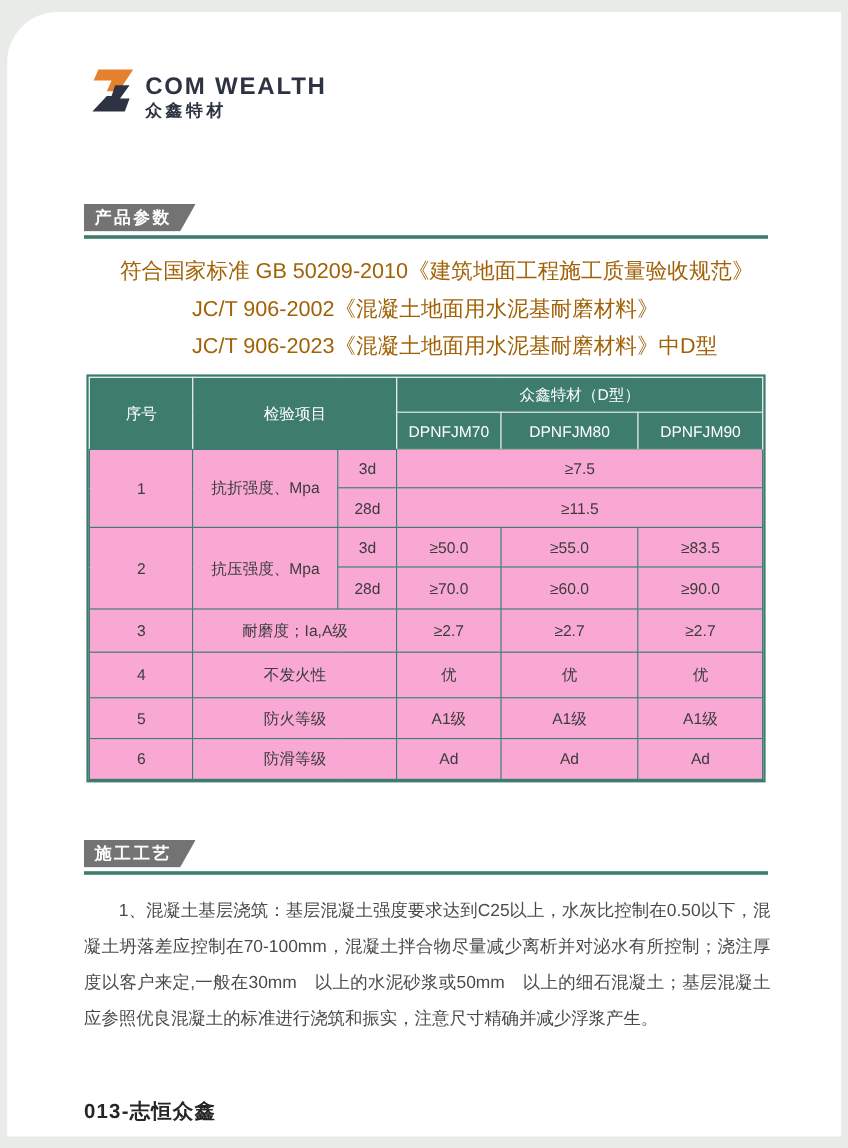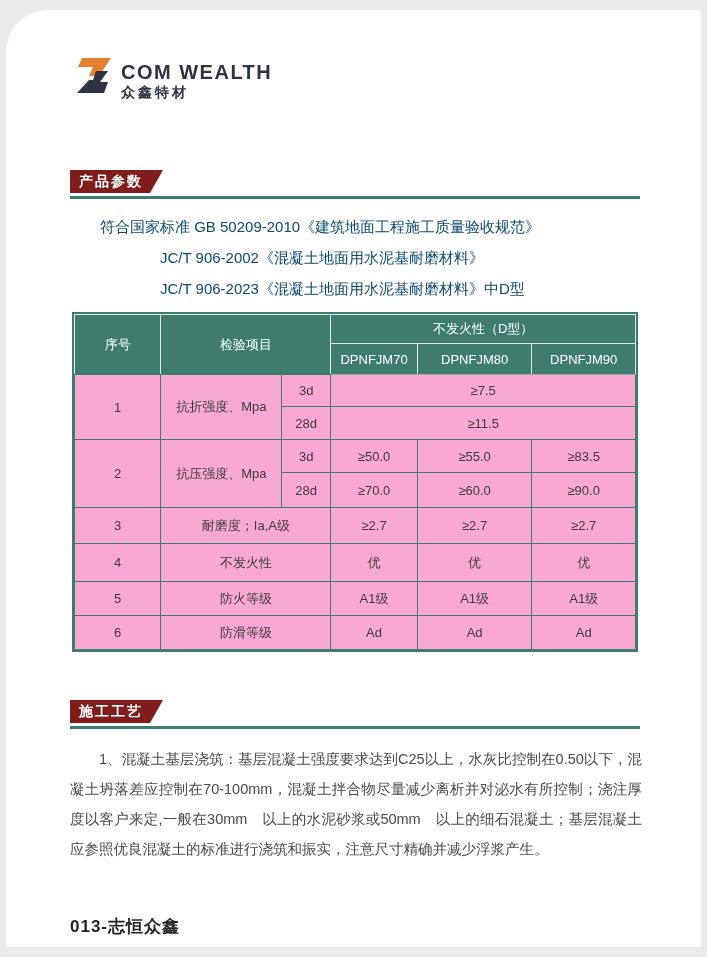--- a/index.html
+++ b/index.html
@@ -17,29 +17,29 @@
 
   
   .logo{position:absolute;left:74px;top:55px;display:flex;align-items:flex-start;}
   .logo svg{display:block;}
   .logo-text{margin-left:7px;line-height:1;}
   .logo-name{font-size:20px;font-weight:bold;color:#2d3342;letter-spacing:1.5px;margin-top:7px;}
   .logo-cn{font-size:14px;font-weight:bold;color:#2d3342;letter-spacing:3px;margin-top:3px;}
 
   
   .banner{
-    position:absolute;left:70px;height:23px;background:#7f1d1d;color:#fff;
+    position:absolute;left:70px;height:23px;background:#737373;color:#fff;
     font-size:14px;font-weight:bold;line-height:23px;
     padding:0 20px 0 9px;letter-spacing:2px;
     clip-path:polygon(0 0,100% 0,calc(100% - 13px) 100%,0 100%);
   }
   .banner-line{position:absolute;left:70px;width:570px;height:3px;background:#3e7c6e;}
 
   
-  .standards{position:absolute;left:70px;top:211px;width:575px;font-size:15px;color:#0c4a6e;}
+  .standards{position:absolute;left:70px;top:211px;width:575px;font-size:18px;color:#a16207;}
   .standards p{margin:0;line-height:31px;}
   .std-1{margin-left:30px !important;}
   .std-2,.std-3{margin-left:90px !important;}
 
   
   .spec-table-wrap{position:absolute;left:72px;top:312px;width:566px;border:2px solid #3e7c6e;box-sizing:border-box;}
   table.spec{border-collapse:collapse;width:100%;table-layout:fixed;font-size:13px;color:#3c3c3c;}
   table.spec th,table.spec td{text-align:center;vertical-align:middle;padding:0;}
   table.spec thead th{
     background:#3e7c6e;color:#ffffff;font-weight:normal;font-size:13px;
@@ -95,21 +95,21 @@
           <col style="width:120px">
           <col style="width:49px">
         <col style="width:86px">
           <col style="width:114px">
           <col style="width:103px">
       </colgroup>
       <thead>
         <tr class="h1">
           <th rowspan="2" class="span2">序号</th>
           <th rowspan="2" colspan="2" class="span2">检验项目</th>
-          <th colspan="3">不发火性（D型）</th>
+          <th colspan="3">众鑫特材（D型）</th>
         </tr>
         <tr class="h2 models">
           <th>DPNFJM70</th>
           <th>DPNFJM80</th>
           <th>DPNFJM90</th>
         </tr>
       </thead>
       <tbody>
         <tr class="r1a">
           <td rowspan="2">1</td>

